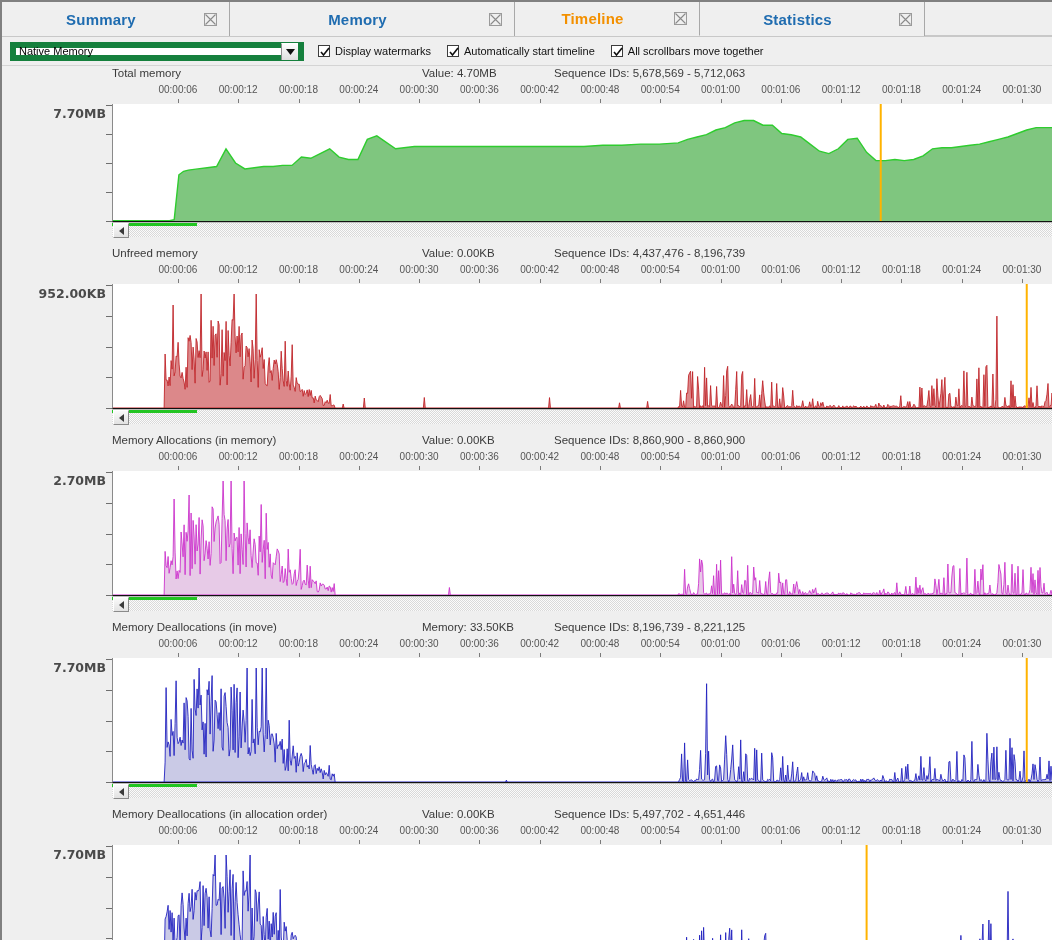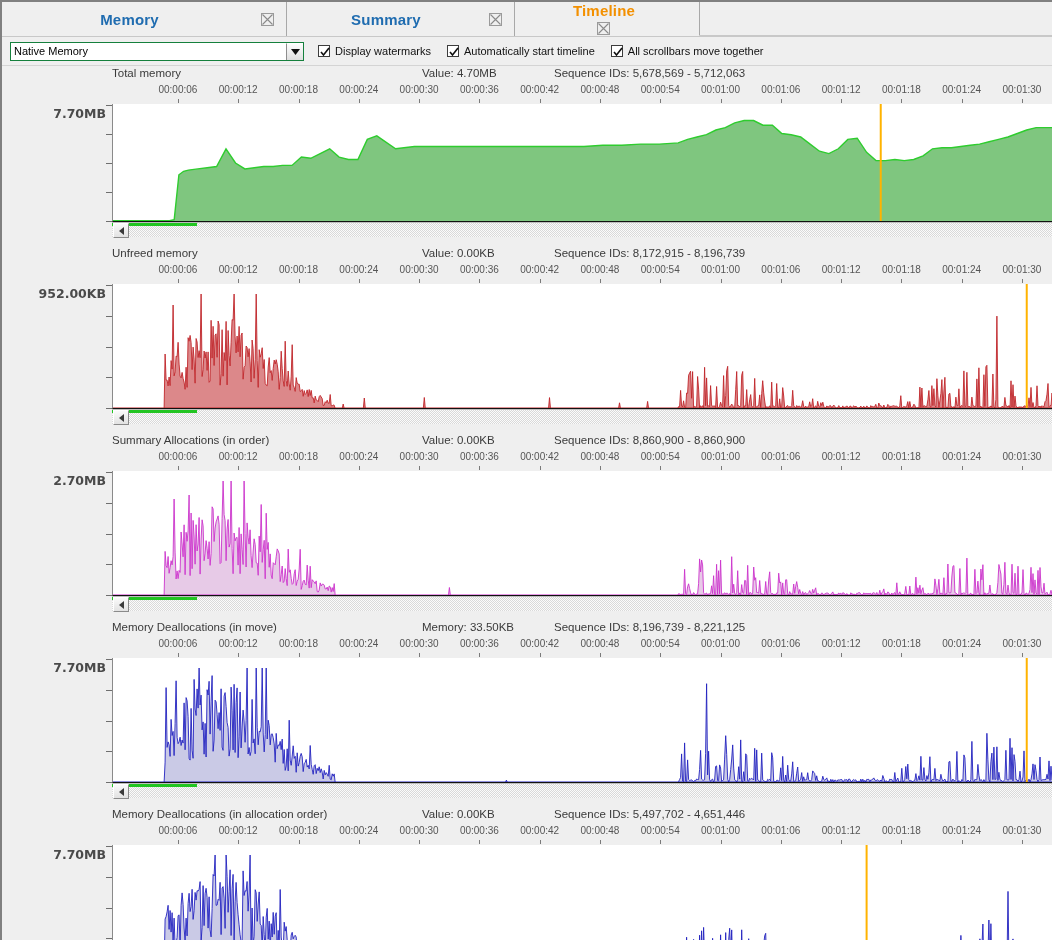--- a/index.html
+++ b/index.html
@@ -66,21 +66,21 @@
     display: flex;
     align-items: center;
     padding: 0 0 0 8px;
     background: #efefef;
     border-bottom: 1px solid #d4d4d4;
   }
   .combo {
     position: relative;
     width: 294px; height: 19px;
     background: #ffffff;
-    border: 1px solid #15803d;
+    border: 6px solid #15803d;
     display: flex; align-items: center;
     font-size: 11px;
     color: #000;
     cursor: default;
   }
   .combo .combo-text { padding-left: 3px; flex: 1; line-height: 17px; }
   .combo .combo-arrow {
     width: 17px; height: 17px;
     background: linear-gradient(#fdfdfd, #dfdfdf);
     border-left: 1px solid #8e8e8e;
@@ -207,40 +207,49 @@
     background: #22c522;
   }
   .gap { height: 9px; background: #efefef; }
 </style>
 </head>
 <body>
 
 <div id="app">
 
   <div class="tabbar" id="tabbar">
+      <div class="tab" style="width: 228px;">
+        <span class="tab-label">Summary</span>
+        <span class="tab-close">
+          <svg width="13" height="13" viewBox="0 0 13 13">
+            <rect x="0.5" y="0.5" width="12" height="12" fill="#efefef" stroke="#9a9a9a"></rect>
+            <path d="M1.5 1.5 L11.5 11.5 M11.5 1.5 L1.5 11.5" stroke="#8a8a8a" stroke-width="1.1"></path>
+          </svg>
+        </span>
+      </div>
       <div class="tab" style="width: 285px;">
         <span class="tab-label">Memory</span>
         <span class="tab-close">
           <svg width="13" height="13" viewBox="0 0 13 13">
             <rect x="0.5" y="0.5" width="12" height="12" fill="#efefef" stroke="#9a9a9a"></rect>
             <path d="M1.5 1.5 L11.5 11.5 M11.5 1.5 L1.5 11.5" stroke="#8a8a8a" stroke-width="1.1"></path>
           </svg>
         </span>
       </div>
-      <div class="tab" style="width: 228px;">
-        <span class="tab-label">Summary</span>
+      <div class="tab active" style="width: 185px;">
+        <span class="tab-label">Timeline</span>
         <span class="tab-close">
           <svg width="13" height="13" viewBox="0 0 13 13">
             <rect x="0.5" y="0.5" width="12" height="12" fill="#efefef" stroke="#9a9a9a"></rect>
             <path d="M1.5 1.5 L11.5 11.5 M11.5 1.5 L1.5 11.5" stroke="#8a8a8a" stroke-width="1.1"></path>
           </svg>
         </span>
       </div>
-      <div class="tab active" style="width: 185px; flex-direction: column;">
-        <span class="tab-label">Timeline</span>
+      <div class="tab" style="width: 225px;">
+        <span class="tab-label">Statistics</span>
         <span class="tab-close">
           <svg width="13" height="13" viewBox="0 0 13 13">
             <rect x="0.5" y="0.5" width="12" height="12" fill="#efefef" stroke="#9a9a9a"></rect>
             <path d="M1.5 1.5 L11.5 11.5 M11.5 1.5 L1.5 11.5" stroke="#8a8a8a" stroke-width="1.1"></path>
           </svg>
         </span>
       </div>
       <div class="tab-filler"></div>
     </div>
 
@@ -344,21 +353,21 @@
               <path d="M5 0 L5 8 L0 4 Z" fill="#3a3a3a"></path>
             </svg>
           </div>
         </div>
       </div>
       <div class="gap"></div>
       <div class="panel">
         <div class="panel-head">
           <div class="p-title">Unfreed memory</div>
           <div class="p-value">Value: 0.00KB</div>
-          <div class="p-seq">Sequence IDs: 8,172,915 - 8,196,739</div>
+          <div class="p-seq">Sequence IDs: 4,437,476 - 8,196,739</div>
         </div>
         <div class="axisrow">
           <span class="tlabel" style="left: 7%;">00:00:06</span>
           <span class="tlabel" style="left: 13.4%;">00:00:12</span>
           <span class="tlabel" style="left: 19.8%;">00:00:18</span>
           <span class="tlabel" style="left: 26.2%;">00:00:24</span>
           <span class="tlabel" style="left: 32.6%;">00:00:30</span>
           <span class="tlabel" style="left: 39%;">00:00:36</span>
           <span class="tlabel" style="left: 45.4%;">00:00:42</span>
           <span class="tlabel" style="left: 51.8%;">00:00:48</span>
@@ -407,21 +416,21 @@
           <div class="sbtn">
             <svg width="5" height="8" viewBox="0 0 5 8">
               <path d="M5 0 L5 8 L0 4 Z" fill="#3a3a3a"></path>
             </svg>
           </div>
         </div>
       </div>
       <div class="gap"></div>
       <div class="panel">
         <div class="panel-head">
-          <div class="p-title">Summary Allocations (in order)</div>
+          <div class="p-title">Memory Allocations (in memory)</div>
           <div class="p-value">Value: 0.00KB</div>
           <div class="p-seq">Sequence IDs: 8,860,900 - 8,860,900</div>
         </div>
         <div class="axisrow">
           <span class="tlabel" style="left: 7%;">00:00:06</span>
           <span class="tlabel" style="left: 13.4%;">00:00:12</span>
           <span class="tlabel" style="left: 19.8%;">00:00:18</span>
           <span class="tlabel" style="left: 26.2%;">00:00:24</span>
           <span class="tlabel" style="left: 32.6%;">00:00:30</span>
           <span class="tlabel" style="left: 39%;">00:00:36</span>

